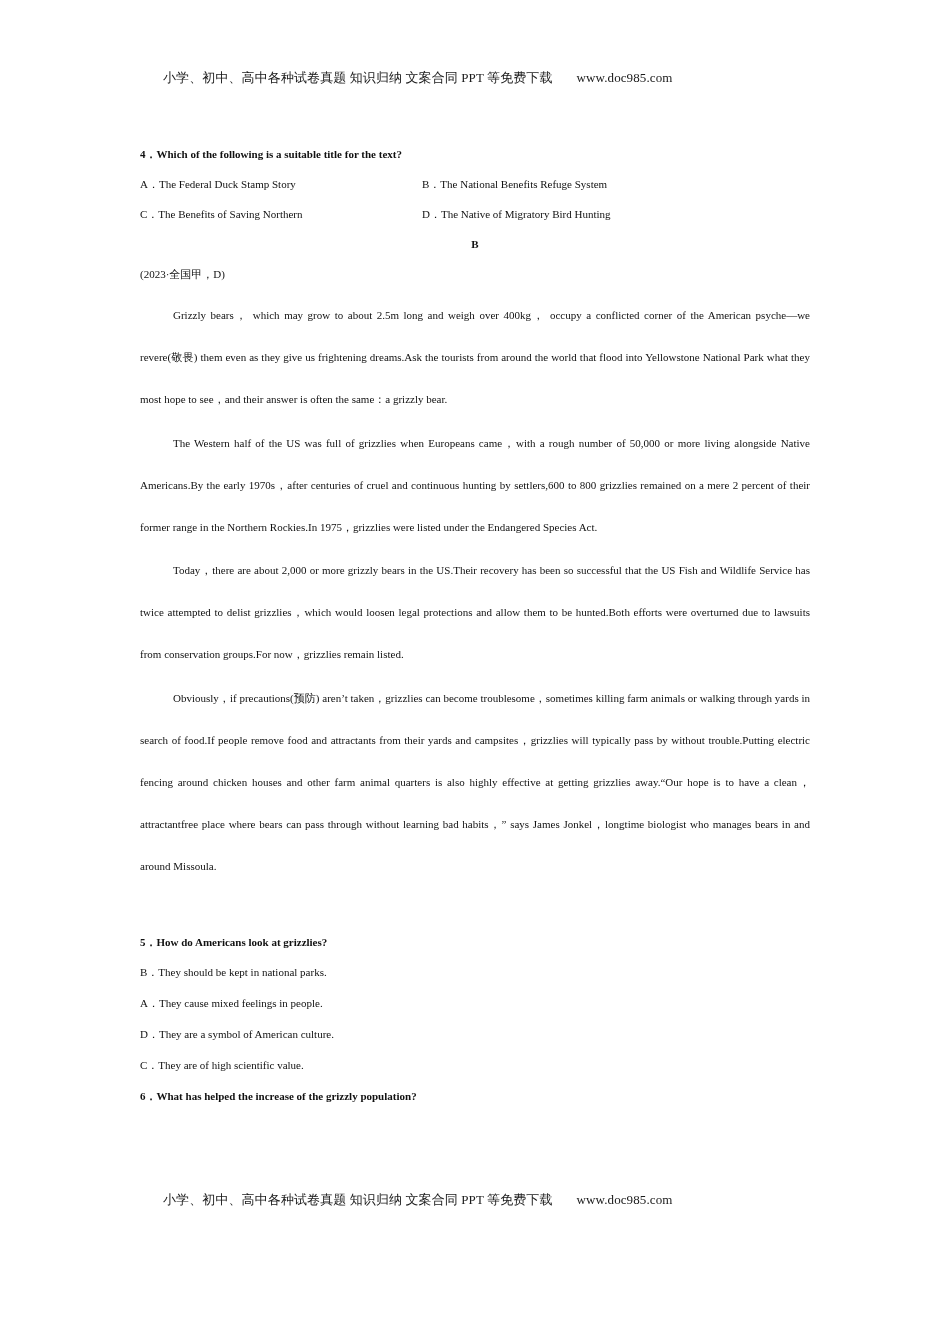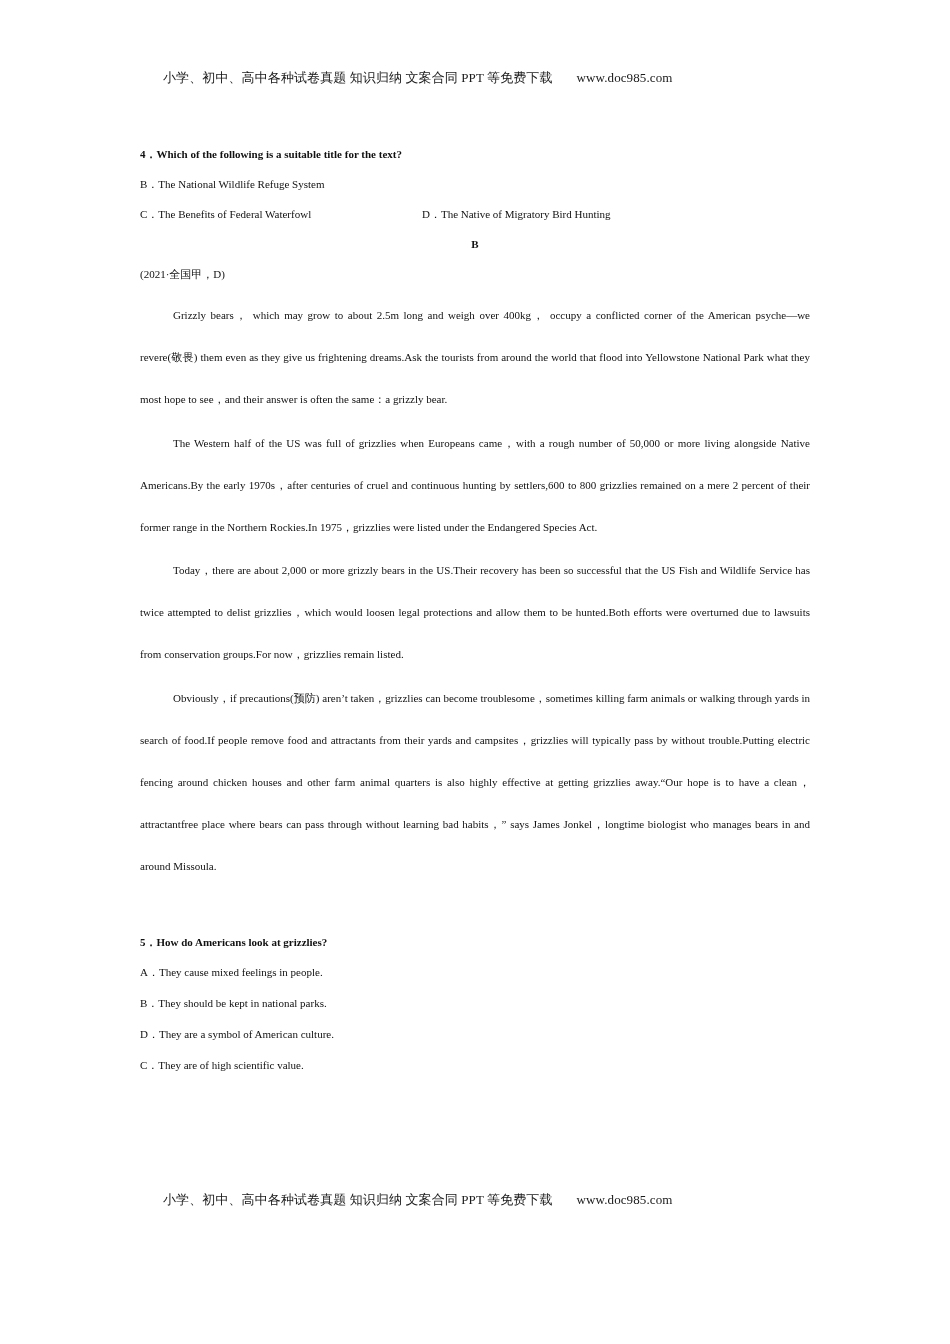--- a/index.html
+++ b/index.html
@@ -32,39 +32,41 @@
 </head>
 <body>
 
 <div class="hdr">
   <span>小学、初中、高中各种试卷真题  知识归纳  文案合同  PPT 等免费下载</span><span class="url">www.doc985.com</span>
 </div>
 
 <div class="content">
   <div class="q">4．Which of the following is a suitable title for the text?</div>
   <div class="opt-row">
-    <div>B．The National Wildlife Refuge System</div>
+    <div class="col-a">A．The Federal Duck Stamp Story</div>
+    <div>B．The National Benefits Refuge System</div>
   </div>
   <div class="opt-row">
-    <div class="col-a">C．The Benefits of Federal Waterfowl</div>
+    <div class="col-a">C．The Benefits of Saving Northern</div>
     <div>D．The Native of Migratory Bird Hunting</div>
   </div>
 
   <div class="section-label">B</div>
-  <div class="source">(2021·全国甲，D)</div>
+  <div class="source">(2023·全国甲，D)</div>
 
   <p class="para">Grizzly bears， which may grow to about 2.5m long and weigh over 400kg， occupy a conflicted corner of the American psyche—we revere(敬畏) them even as they give us frightening dreams.Ask the tourists from around the world that flood into Yellowstone National Park what they most hope to see，and their answer is often the same：a grizzly bear.</p>
   <p class="para">The Western half of the US was full of grizzlies when Europeans came，with a rough number of 50,000 or more living alongside Native Americans.By the early 1970s，after centuries of cruel and continuous hunting by settlers,600 to 800 grizzlies remained on a mere 2 percent of their former range in the Northern Rockies.In 1975，grizzlies were listed under the Endangered Species Act.</p>
   <p class="para">Today，there are about 2,000 or more grizzly bears in the US.Their recovery has been so successful that the US Fish and Wildlife Service has twice attempted to delist grizzlies，which would loosen legal protections and allow them to be hunted.Both efforts were overturned due to lawsuits from conservation groups.For now，grizzlies remain listed.</p>
   <p class="para">Obviously，if precautions(预防) aren’t taken，grizzlies can become troublesome，sometimes killing farm animals or walking through yards in search of food.If people remove food and attractants from their yards and campsites，grizzlies will typically pass by without trouble.Putting electric fencing around chicken houses and other farm animal quarters is also highly effective at getting grizzlies away.“Our hope is to have a clean，attractantfree place where bears can pass through without learning bad habits，”  says James Jonkel，longtime biologist who manages bears in and around Missoula.</p>
 
   <div class="gap"></div>
 
   <div class="q q5">5．How do Americans look at grizzlies?</div>
+  <div class="opt">B．They should be kept in national parks.</div>
   <div class="opt">A．They cause mixed feelings in people.</div>
-  <div class="opt">B．They should be kept in national parks.</div>
   <div class="opt">D．They are a symbol of American culture.</div>
   <div class="opt">C．They are of high scientific value.</div>
+  <div class="q">6．What has helped the increase of the grizzly population?</div>
 </div>
 
 <div class="ftr">
   <span>小学、初中、高中各种试卷真题  知识归纳  文案合同  PPT 等免费下载</span><span class="url">www.doc985.com</span>
 </div>
 
 </body></html>

